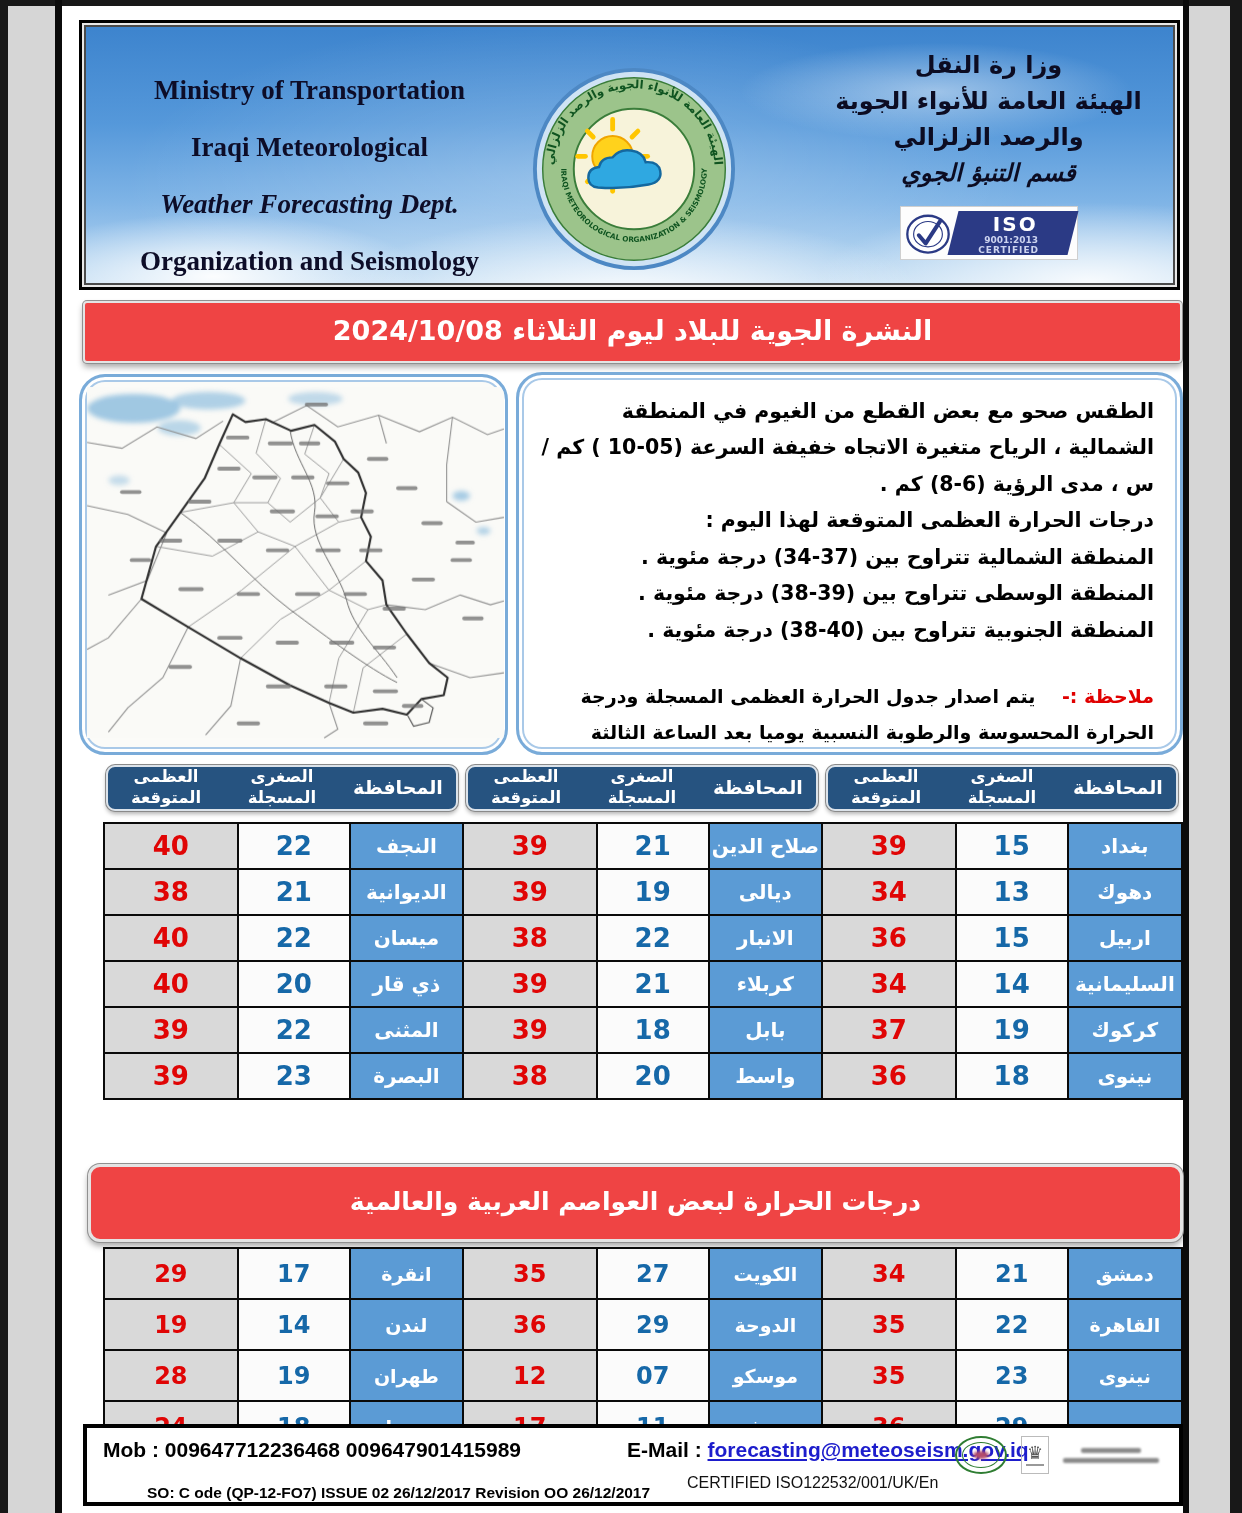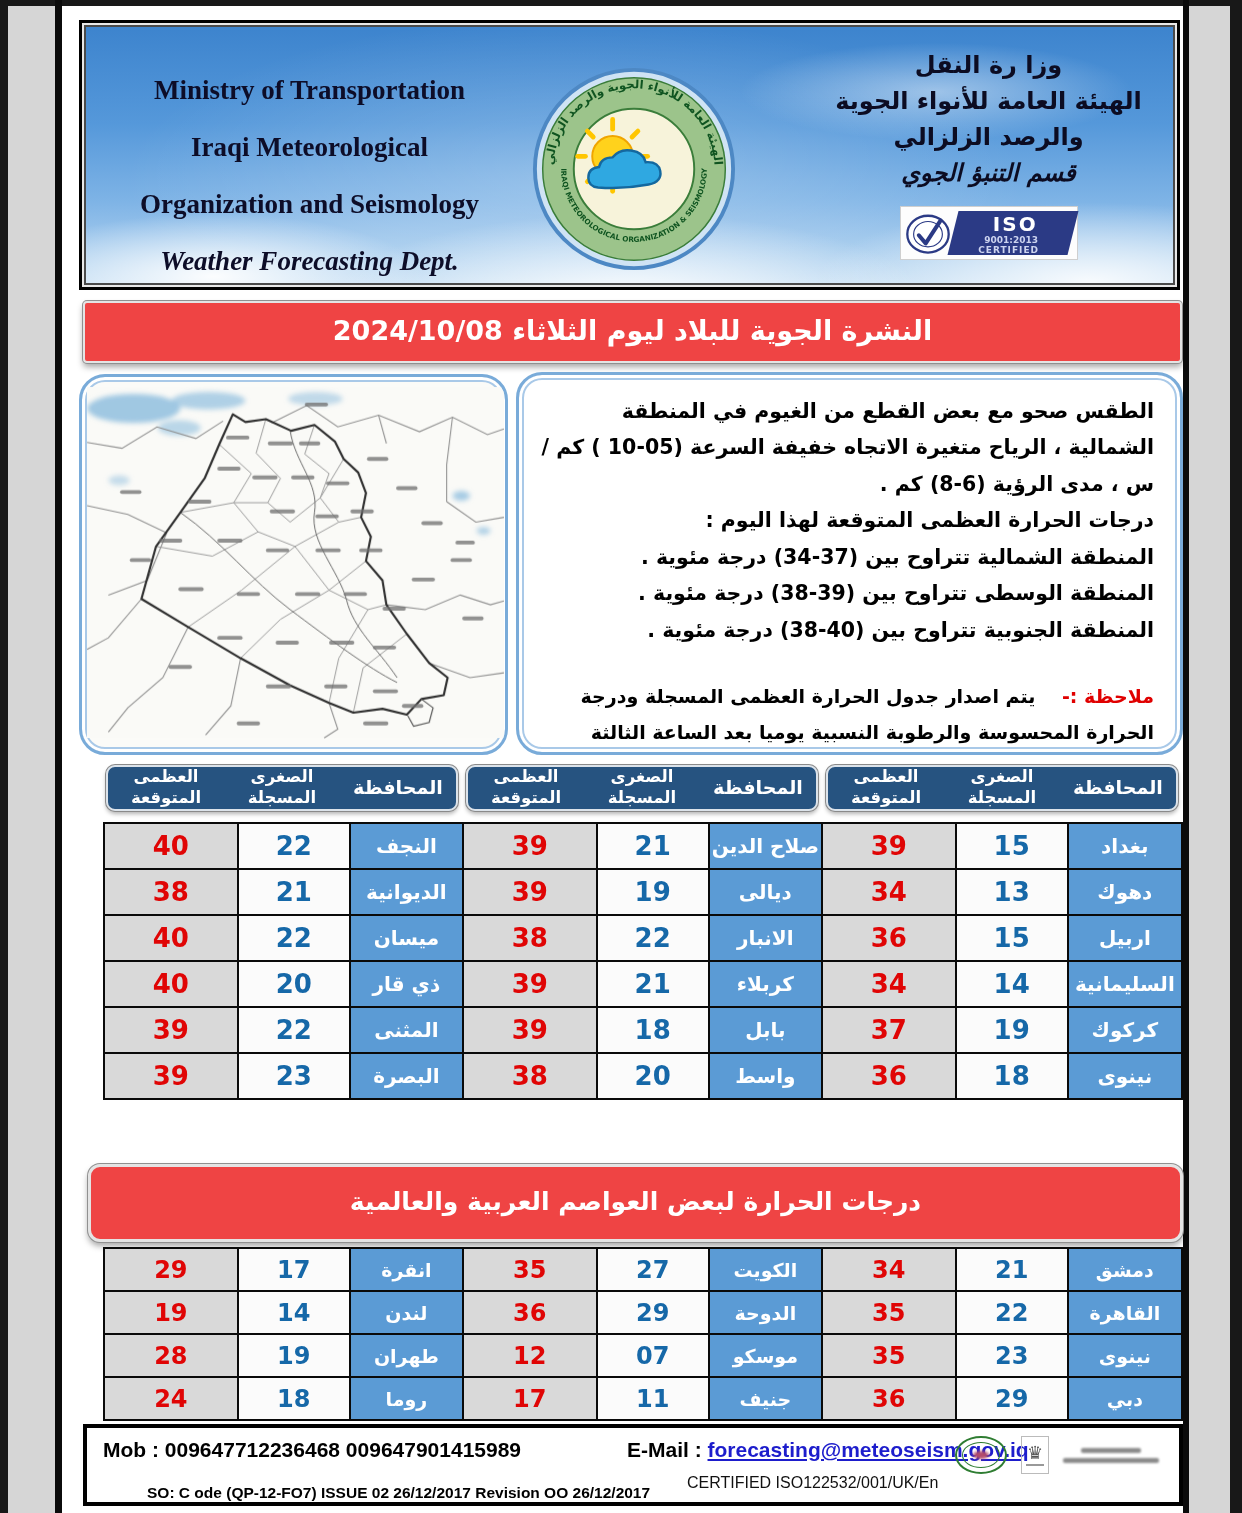--- a/index.html
+++ b/index.html
@@ -67,21 +67,21 @@
     border:2px solid #dce3ea; box-shadow:0 0 0 1px #8a8a8a, 0 3px 4px rgba(0,0,0,.3);
     display:flex; align-items:center; color:#fff; font-weight:bold; text-align:center; direction:ltr; }
   .thbar .col { flex:0 0 33.33%; font-size:16.5px; line-height:1.25; }
   .thbar .col.city { font-size:19px; }
 
   
   table.temp { position:absolute; left:103px; width:1080px; border-collapse:collapse; table-layout:fixed; }
   table.temp td { border:2px solid #0a0a0a; text-align:center; vertical-align:middle;
     font-weight:bold; font-family:"DejaVu Sans", sans-serif; }
   .t1 { top:822px; } .t1 td { height:46px; font-size:26px; }
-  .t2 { top:1247px; } .t2 td { height:43px; font-size:24px; }
+  .t2 { top:1247px; } .t2 td { height:51px; font-size:24px; }
   td.cmax { background:#d9d9d9; color:#e00505; }
   td.cmin { background:#fbfbfb; color:#1668a8; }
   td.ccity { background:#5b9bd5; color:#ffffff; font-size:20px !important; }
   .t2 td.ccity { font-size:19px !important; }
 
   
   .footer { left:83px; top:1424px; width:1100px; height:82px; border:4px solid #000; background:#fff;
     font-family:"Liberation Sans", sans-serif; }
   .f-mob { position:absolute; left:16px; top:10px; font-size:21px; font-weight:bold; color:#000; }
   .f-blue { color:#000000; }
@@ -111,22 +111,22 @@
   <div class="abs edge-top"></div>
   <div class="abs edge-left"></div>
   <div class="abs edge-right"></div>
   <div class="abs vline-l"></div>
   <div class="abs vline-r"></div>
 
   <div class="abs hdr">
     <div class="hdr-left">
       <div class="ln">Ministry of Transportation</div>
       <div class="ln">Iraqi Meteorological</div>
+      <div class="ln it">Weather Forecasting Dept.</div>
       <div class="ln">Organization and Seismology</div>
-      <div class="ln it">Weather Forecasting Dept.</div>
     </div>
 
     <div class="hdr-logo">
       <svg viewBox="0 0 210 210" width="204" height="204">
         <defs>
           <path id="arcT" d="M 22,105 A 83,83 0 0 1 188,105"></path>
           <path id="arcB" d="M 30,105 A 75,75 0 0 0 180,105"></path>
         </defs>
         <circle cx="105" cy="105" r="102" fill="#cfe3f4" stroke="#4d88c4" stroke-width="4"></circle>
         <circle cx="105" cy="105" r="94" fill="#9cc48b" stroke="#3a7d3a" stroke-width="1.5"></circle>

